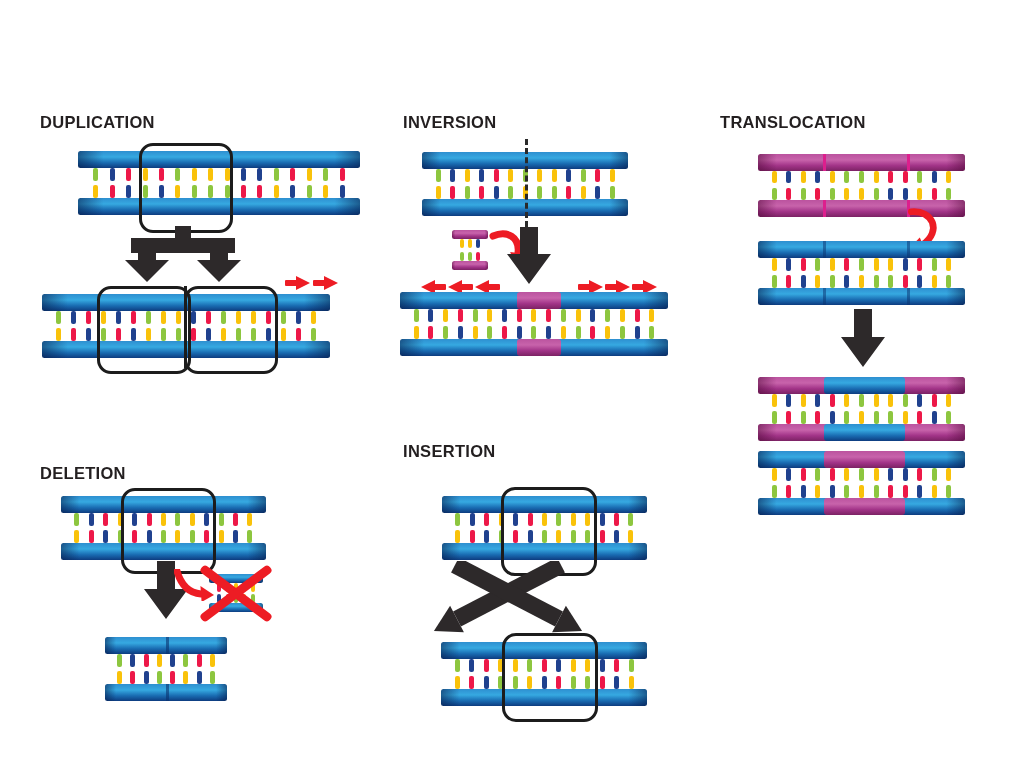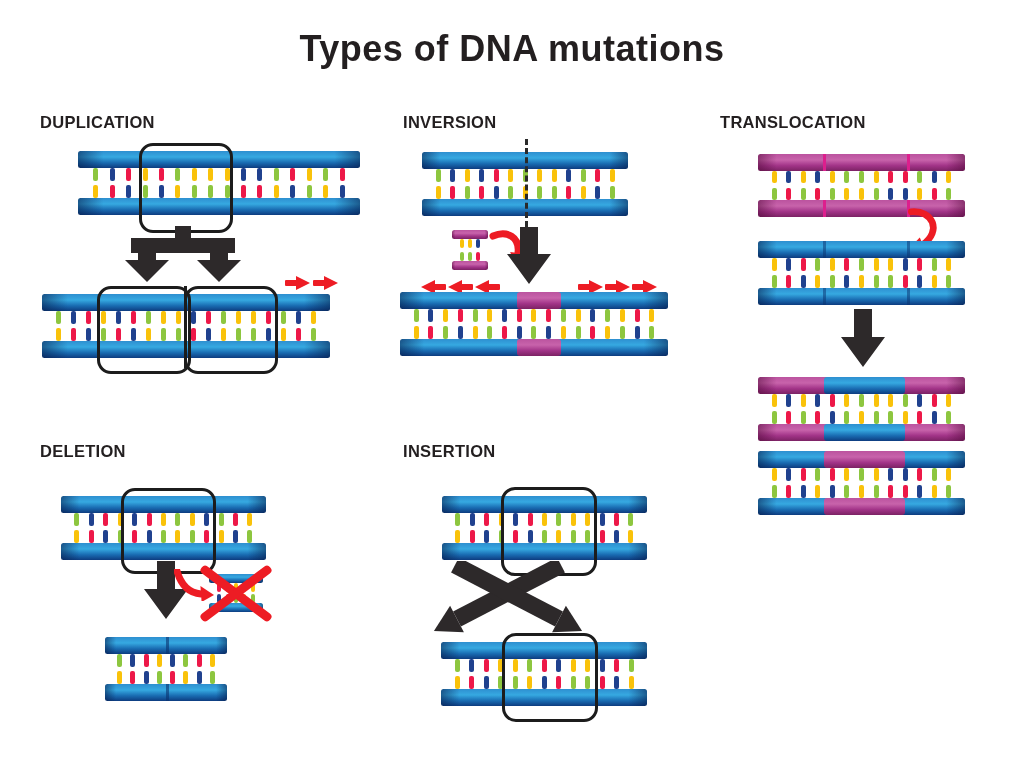--- a/index.html
+++ b/index.html
@@ -44,21 +44,20 @@
   .xbar{position:absolute;left:-3px;right:-3px;top:50%;height:9px;margin-top:-4.5px;
     background:var(--arrow_red);border-radius:4px;}
   .xbar.a{transform:rotate(37deg);}
   .xbar.b{transform:rotate(-37deg);}
 </style>
 </head>
 <body>
 
 <div id="stage">
 
-  <div class="title">Types of DNA mutations</div>
 
   <div class="panel-label" style="left:40px;top:113px">DUPLICATION</div>
   <div class="strand" style="left:78px;top:151px;width:282px;height:64px">
       <div class="bar blue" style="height: 17px;"></div>
       <div class="rungs">
         <div class="rung" style="width: 5px;">
           <div class="half" style="background: rgb(141, 198, 63);"></div>
           <div class="half" style="background: rgb(249, 194, 10);"></div>
         </div>
         <div class="rung" style="width: 5px;">
@@ -636,21 +635,21 @@
         <div class="rung" style="width: 5px;">
           <div class="half" style="background: rgb(249, 194, 10);"></div>
           <div class="half" style="background: rgb(141, 198, 63);"></div>
         </div>
       </div>
       <div class="bar blue" style="height: 17px;">
         <div class="seg magenta" style="left: 32%; width: 39%;"></div>
       </div>
     </div>
 
-  <div class="panel-label" style="left:40px;top:442px">DELETION</div>
+  <div class="panel-label" style="left:40px;top:464px">DELETION</div>
   <div class="strand" style="left:61px;top:496px;width:205px;height:64px">
       <div class="bar blue" style="height: 17px;"></div>
       <div class="rungs">
         <div class="rung" style="width: 5px;">
           <div class="half" style="background: rgb(141, 198, 63);"></div>
           <div class="half" style="background: rgb(249, 194, 10);"></div>
         </div>
         <div class="rung" style="width: 5px;">
           <div class="half" style="background: rgb(32, 65, 142);"></div>
           <div class="half" style="background: rgb(237, 24, 72);"></div>

